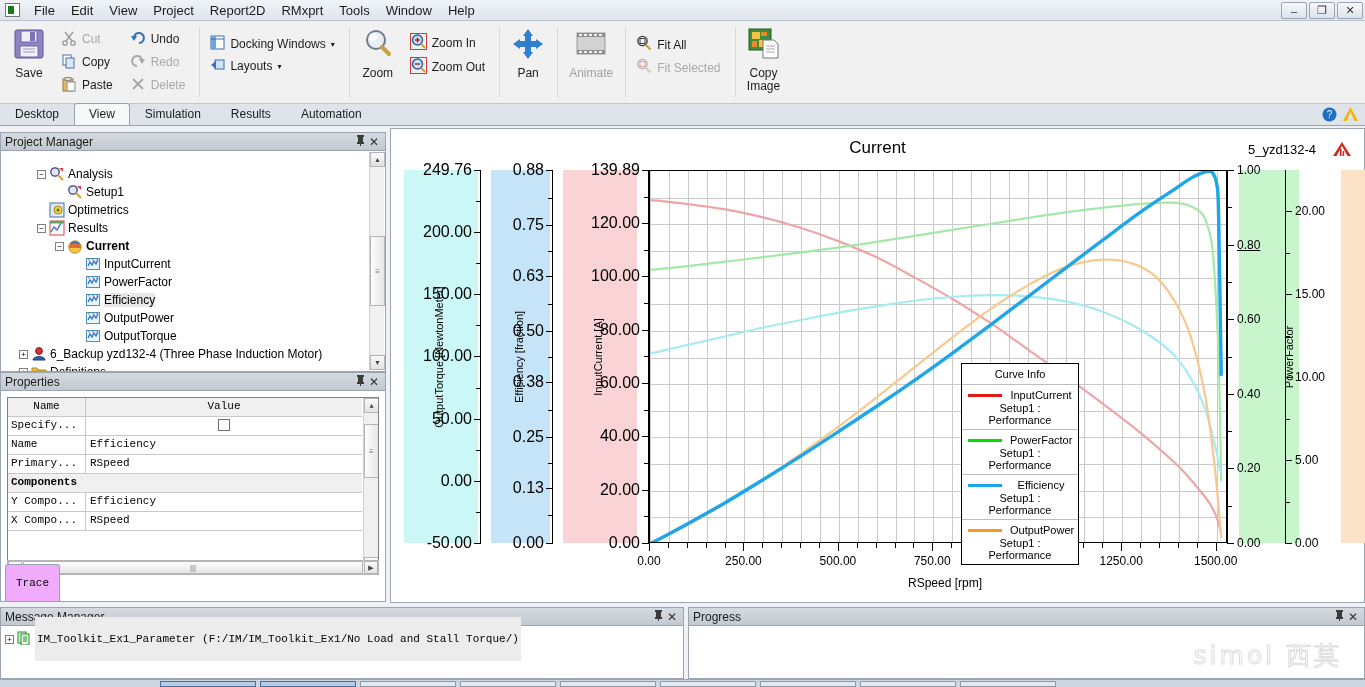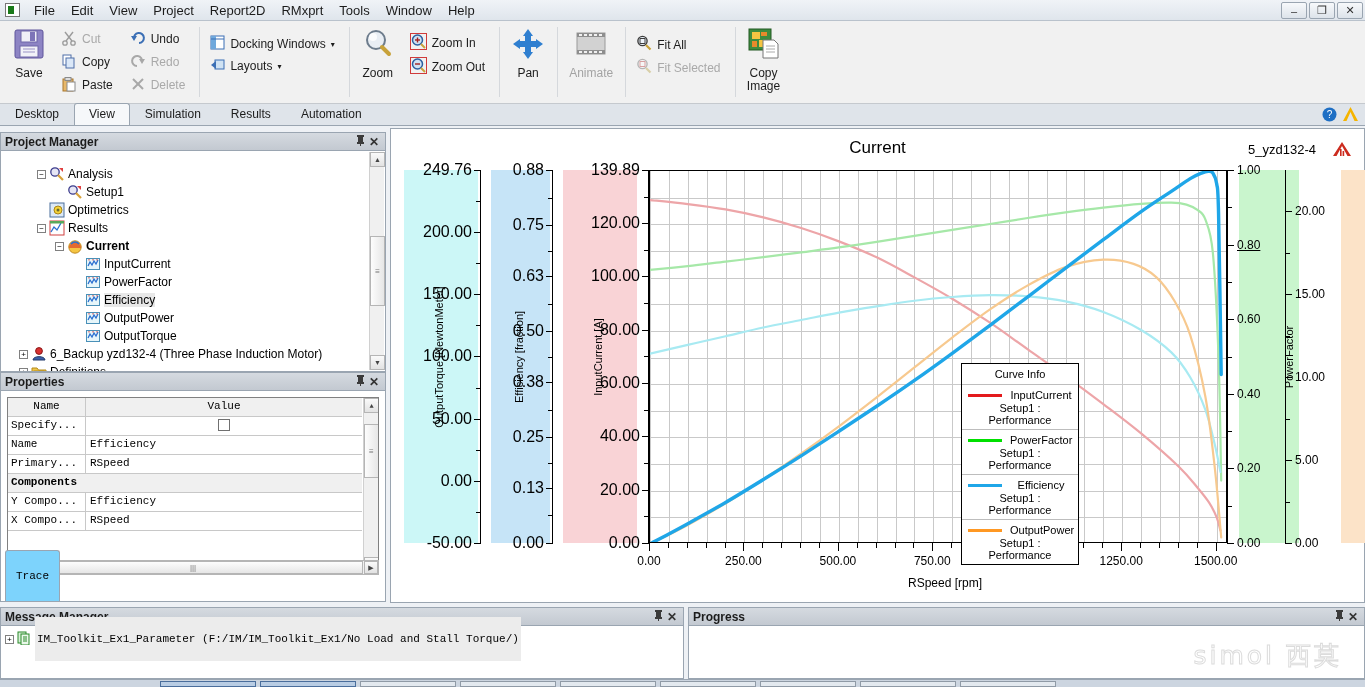--- a/index.html
+++ b/index.html
@@ -84,21 +84,21 @@
   .tabstrip-right { margin-left: auto; display: flex; align-items: center; gap: 5px; padding-right: 6px; }
 
   
   .panel {
     position: absolute; background: #ffffff;
     border: 1px solid #9aa5b1;
   }
   .panel-title {
     height: 18px; background: linear-gradient(#d5dae0, #c3c9d1);
     display: flex; align-items: center; padding: 0 4px;
-    font-size: 12px; color: #1c1c1c; border-bottom: 1px solid #9aa5b1; font-weight: bold;
+    font-size: 12px; color: #1c1c1c; border-bottom: 1px solid #9aa5b1;
   }
   .panel-title .ttl { flex: 1; }
   .panel-title .pin, .panel-title .cls { width: 14px; text-align: center; color: #333; font-size: 12px; cursor: default; }
 
   
   .tree { position: absolute; left: 0; right: 0; top: 18px; bottom: 0; overflow: hidden; background: #fff; }
   .tnode { display: flex; align-items: center; height: 18px; font-size: 12px; color: #000; white-space: nowrap; }
   .tnode .expander {
     width: 9px; height: 9px; border: 1px solid #808080; background: #fff;
     font-size: 8px; line-height: 7px; text-align: center; color: #000;
@@ -148,22 +148,22 @@
   }
   .hscroll .ar { width: 14px; height: 13px; background: linear-gradient(#fafafa,#e2e2e2); border: 1px solid #b5b5b5;
                  display:flex;align-items:center;justify-content:center;font-size:7px;color:#444;}
   .hscroll .hthumb { flex: 1; height: 13px; margin: 0 1px; background: linear-gradient(#fdfdfd,#e6e6e6);
                      border: 1px solid #b5b5b5; display:flex;align-items:center;justify-content:center;font-size:8px;color:#777;}
   .bottomtab {
     position: absolute; left: 4px; bottom: 0; height: 19px;
     display: flex; align-items: flex-end;
   }
   .btab {
-    padding: 19px 10px; font-family: "Liberation Mono", monospace; font-size: 11px;
-    border: 1px solid #9aa5b1; border-bottom: none; background: #7dd3fc; border-radius: 3px 3px 0 0;
+    padding: 12px 10px; font-family: "Liberation Mono", monospace; font-size: 11px;
+    border: 1px solid #9aa5b1; border-bottom: none; background: #f0abfc; border-radius: 3px 3px 0 0;
   }
 
   
   .chartpane {
     position: absolute; left: 390px; top: 128px; width: 975px; height: 475px;
     background: #fff; border: 1px solid #9aa5b1;
   }
   .chart-title {
     position: absolute; left: 0; right: 0; top: 9px; text-align: center;
     font-size: 17px; color: #000;

